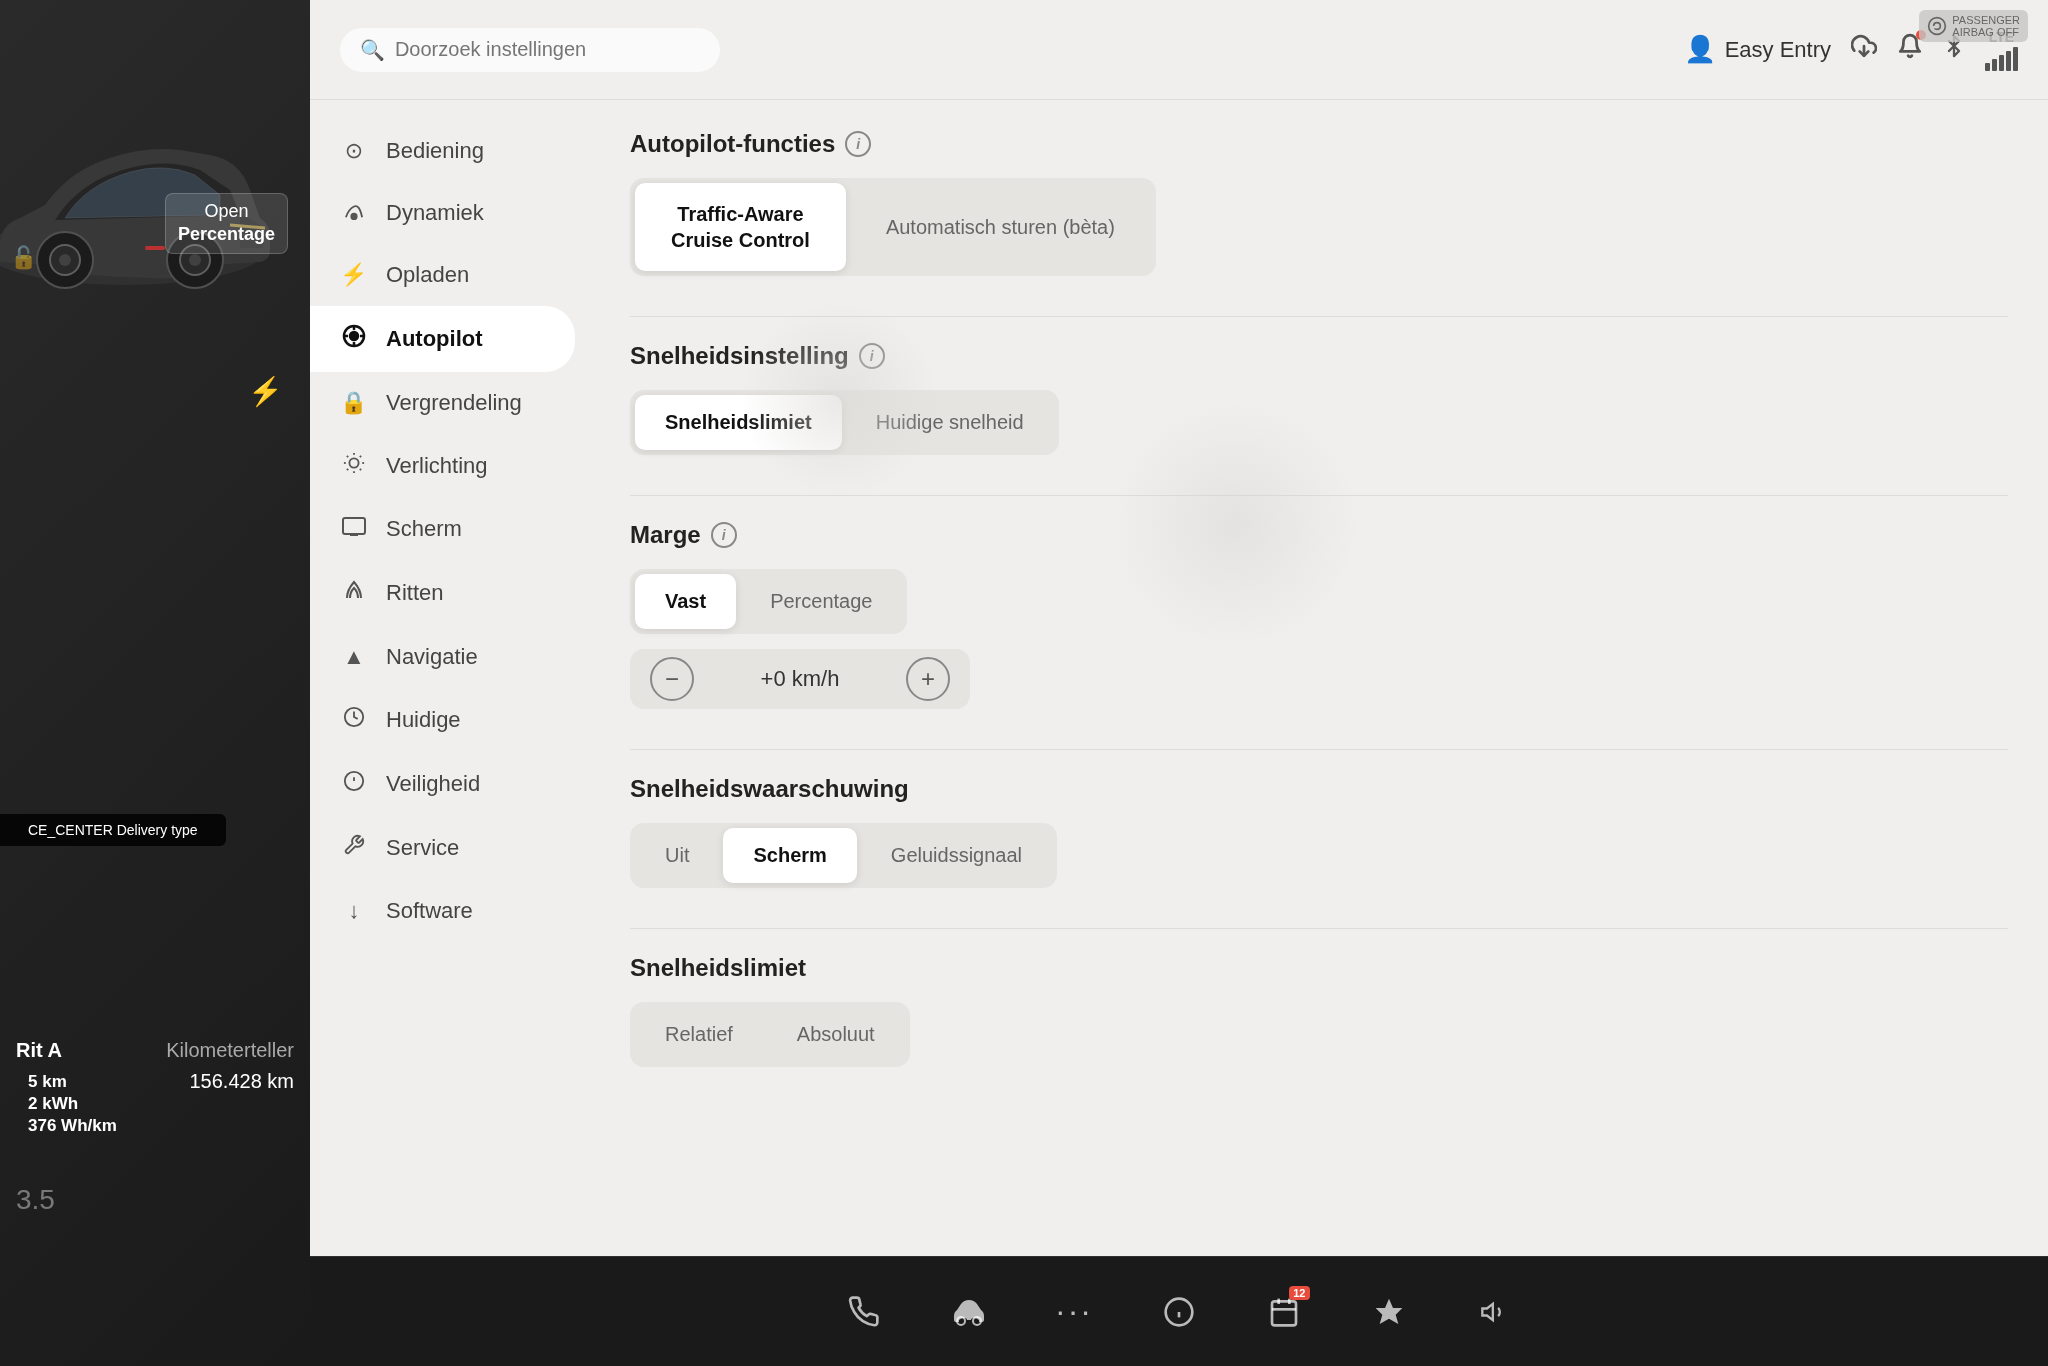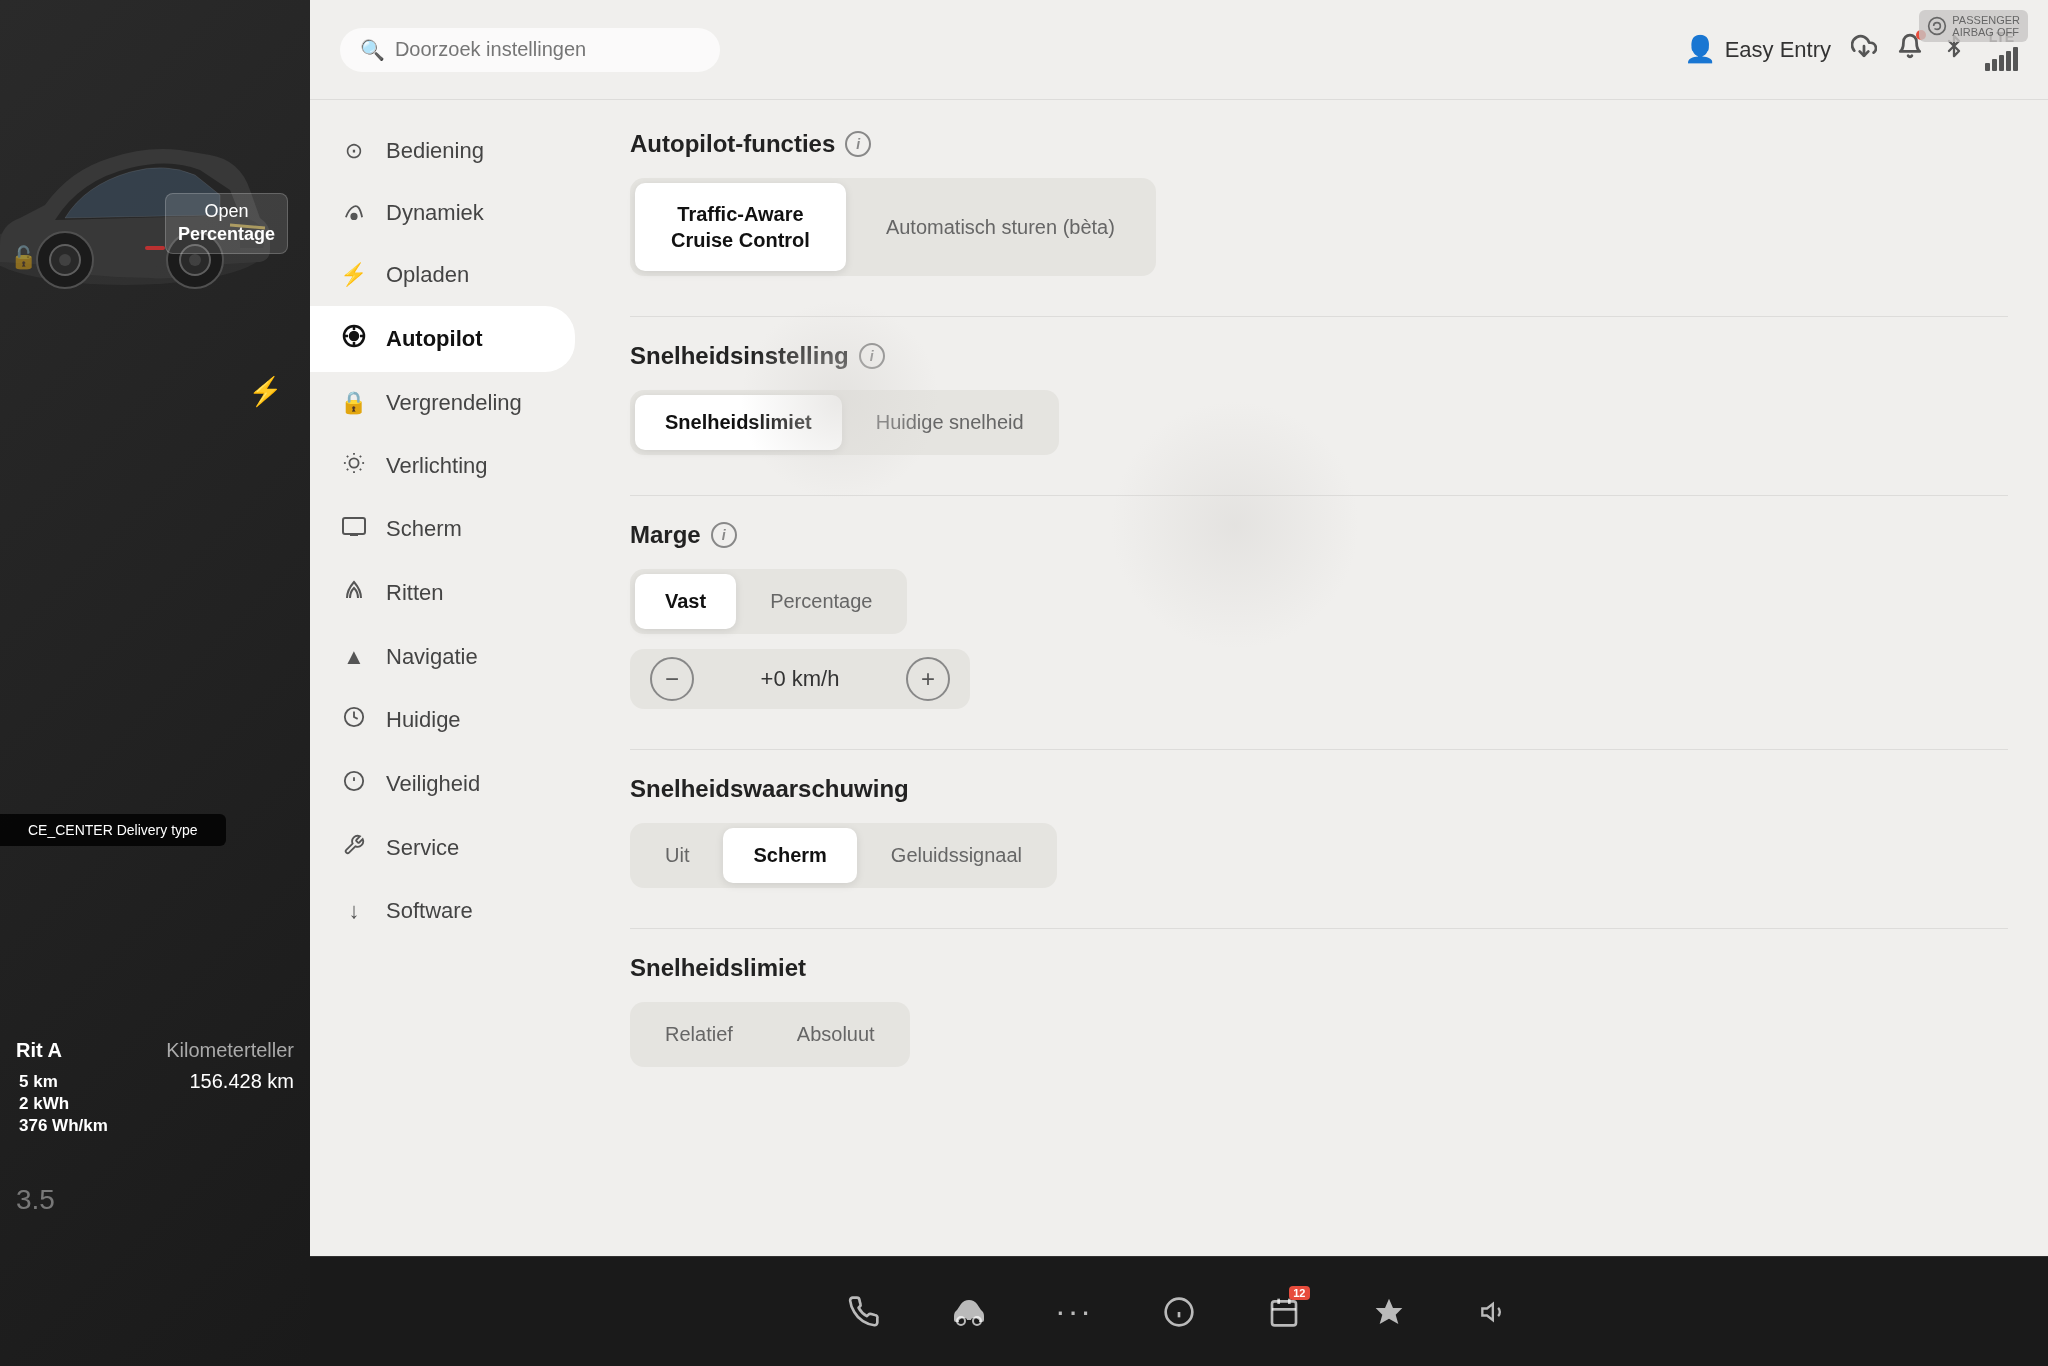--- a/index.html
+++ b/index.html
@@ -105,21 +105,21 @@
     }
 
     .trip-value-label {
       font-size: 20px;
       color: #aaa;
     }
 
     .trip-stat {
       font-size: 17px;
       color: #ccc;
-      margin: 2px 3px;
+      margin: 2px 12px;
     }
 
     .trip-stat strong {
       color: #fff;
       font-weight: 700;
     }
 
     .km-value {
       font-size: 20px;
       color: #fff;

